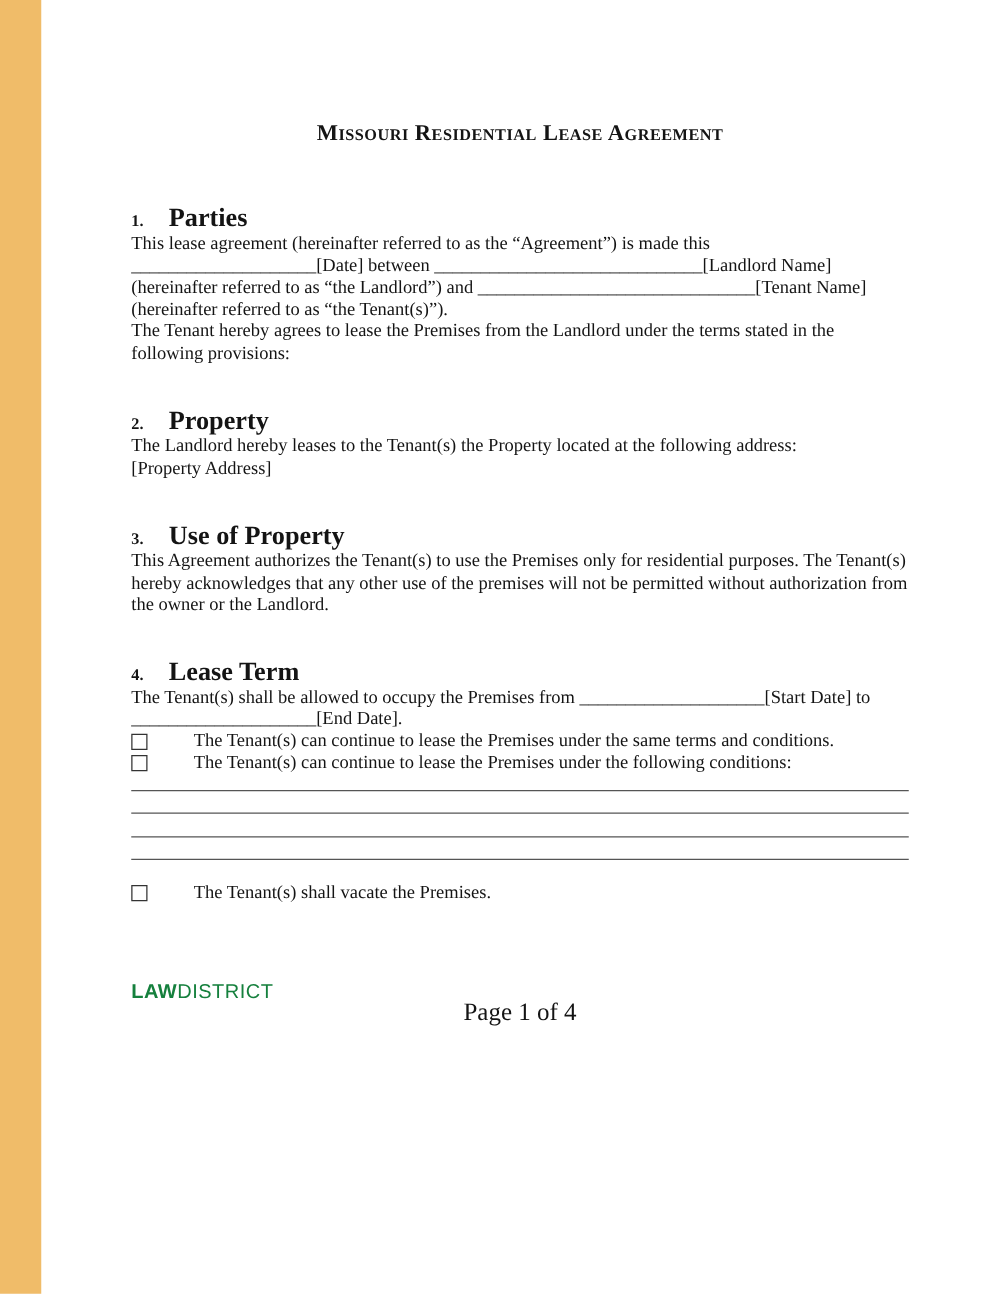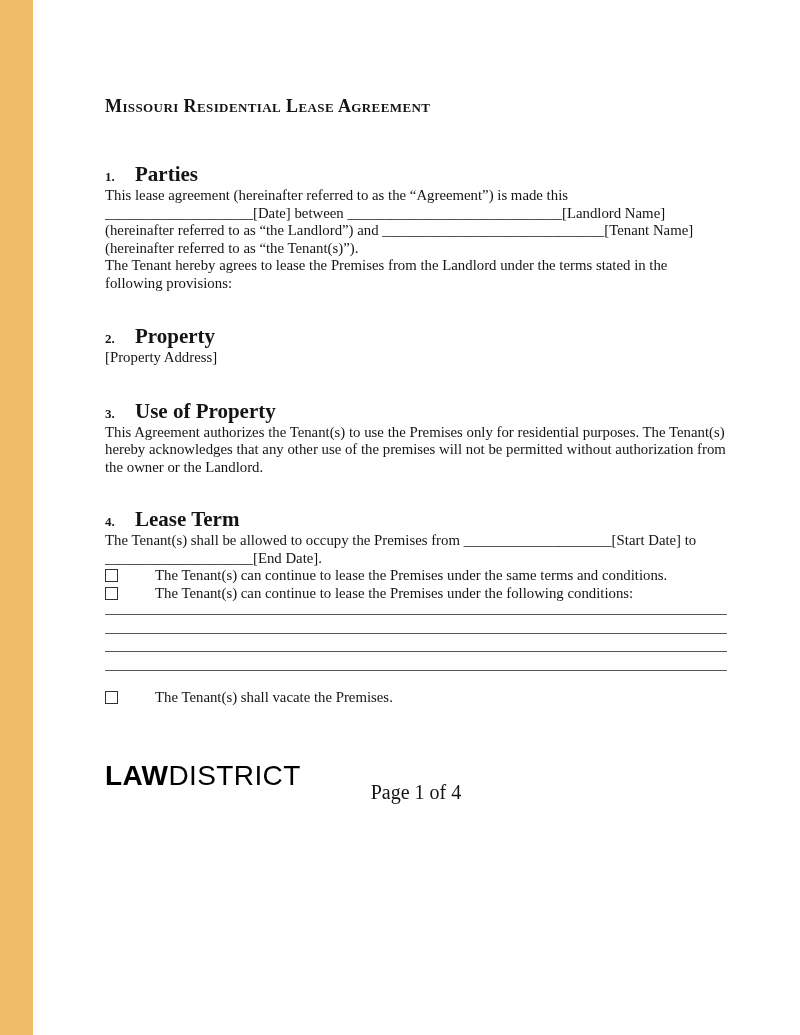--- a/index.html
+++ b/index.html
@@ -19,21 +19,21 @@
     height: 1035px;
   }
   .page {
     position: absolute;
     left: 105px;
     top: 0;
     width: 622px;
   }
   .doc-title {
     margin: 94px 0 0 0;
-    text-align: left;
+    text-align: center;
     font-size: 18px;
     line-height: 24px;
     font-weight: bold;
     font-variant: small-caps;
     letter-spacing: 0.4px;
   }
   .section-heading {
     display: flex;
     align-items: baseline;
     font-weight: bold;
@@ -80,24 +80,24 @@
   .option-label { line-height: 17.5px; }
   .conditions-lines { margin-top: -5px; }
   .blank-line {
     height: 17.4px;
     border-bottom: 1px solid #555;
   }
   .vacate-row { margin-top: 18px; }
   .footer-logo {
     margin-top: 58px;
     font-family: "Liberation Sans", sans-serif;
-    font-size: 28px;
+    font-size: 16px;
     line-height: 24px;
     letter-spacing: 0.4px;
-    color: #000000;
+    color: #15803d;
   }
   .logo-law { font-weight: 800; }
   .logo-district { font-weight: 400; }
   .page-number {
     margin-top: -4px;
     text-align: center;
     font-size: 20px;
     line-height: 17.5px;
   }
 </style>
@@ -114,20 +114,21 @@
     <span class="section-number">1.</span>
     <span class="section-title">Parties</span>
   </div>
   <p class="body-text mt13">This lease agreement (hereinafter referred to as the “Agreement”) is made this ____________________[Date] between _____________________________[Landlord Name] (hereinafter referred to as “the Landlord”) and ______________________________[Tenant Name] (hereinafter referred to as “the Tenant(s)”).</p>
   <p class="body-text mt16">The Tenant hereby agrees to lease the Premises from the Landlord under the terms stated in the following provisions:</p>
 
   <div class="section-heading h-property">
     <span class="section-number">2.</span>
     <span class="section-title">Property</span>
   </div>
+  <p class="body-text mt13">The Landlord hereby leases to the Tenant(s) the Property located at the following address:</p>
   <p class="body-text mt16">[Property Address]</p>
 
   <div class="section-heading h-use">
     <span class="section-number">3.</span>
     <span class="section-title">Use of Property</span>
   </div>
   <p class="body-text mt12">This Agreement authorizes the Tenant(s) to use the Premises only for residential purposes. The Tenant(s) hereby acknowledges that any other use of the premises will not be permitted without authorization from the owner or the Landlord.</p>
 
   <div class="section-heading h-leaseterm">
     <span class="section-number">4.</span>

